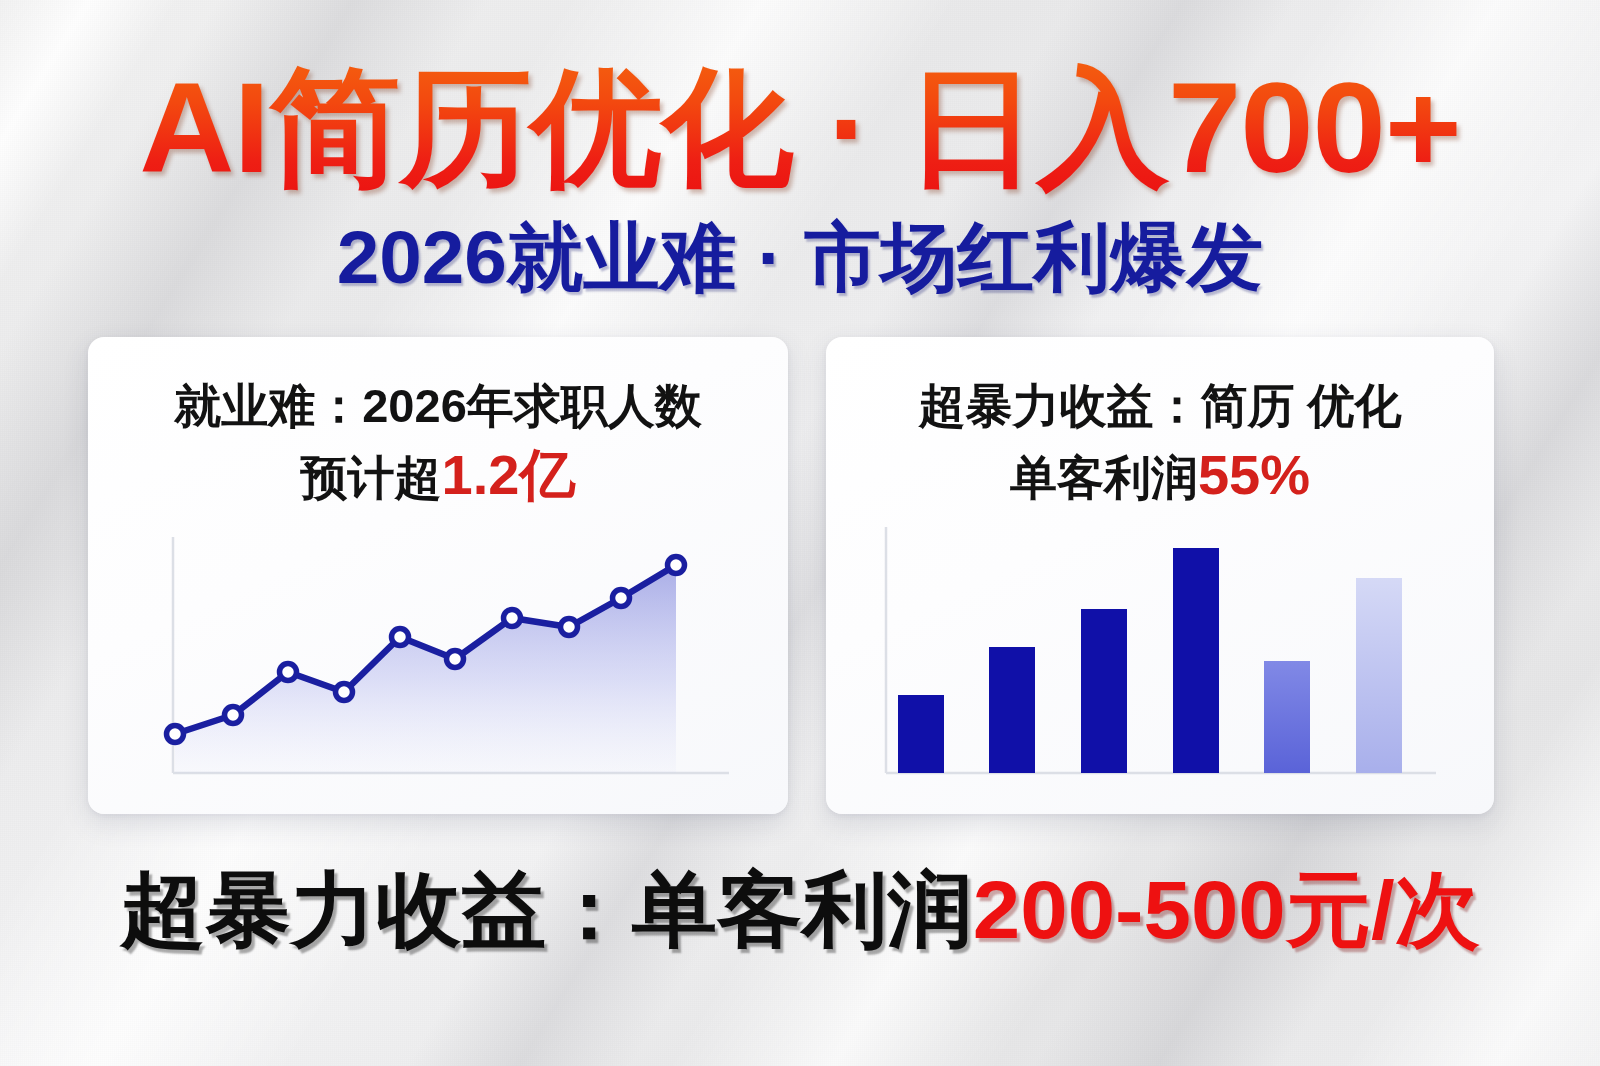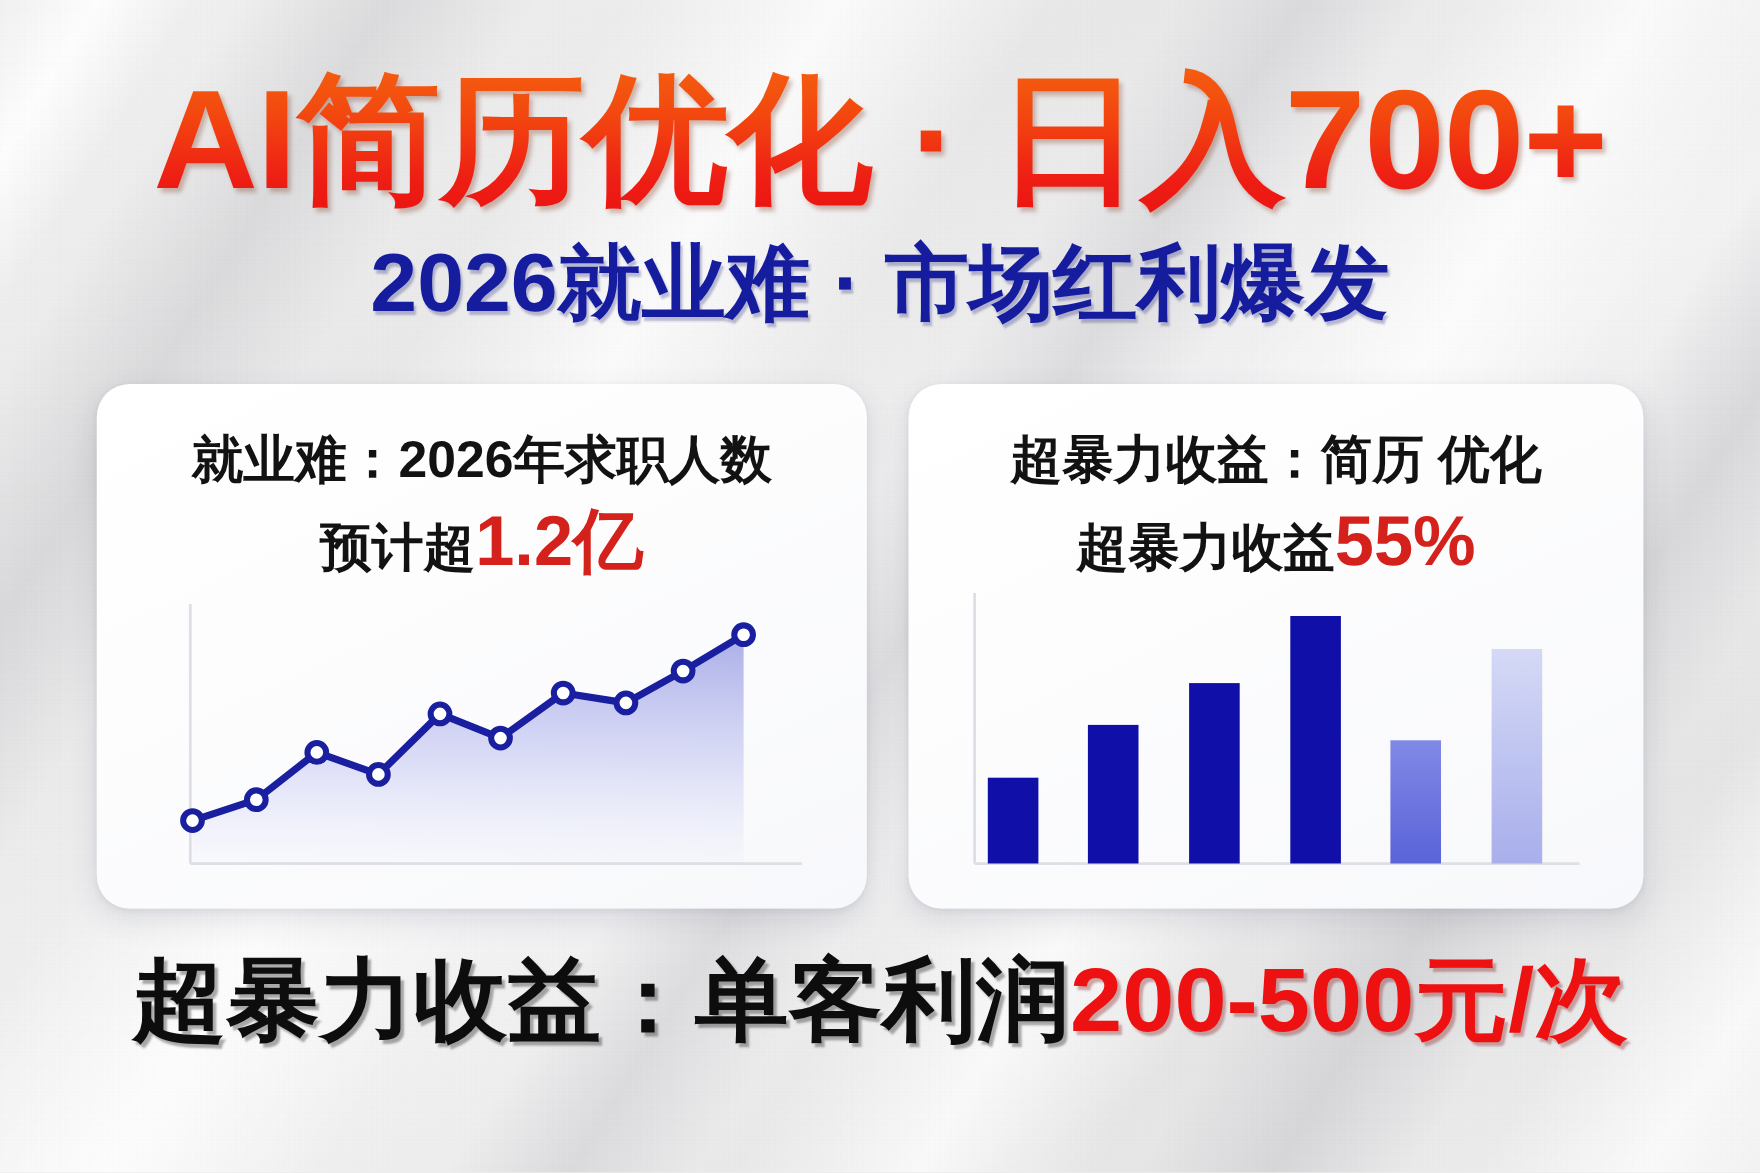--- a/index.html
+++ b/index.html
@@ -94,44 +94,44 @@
     letter-spacing: 0px;
     white-space: nowrap;
     color: #161C9E;
     text-shadow: 2px 3px 2px rgba(20,25,110,.28);
     transform: scaleX(1.02);
   }
 
   
   .card {
     position: absolute;
-    top: 349px;
+    top: 337px;
     height: 477px;
-    border-radius: 30px;
+    border-radius: 16px;
     background: linear-gradient(155deg, #ffffff 0%, #fdfdfe 40%, #f7f8fb 100%);
     box-shadow: 0 10px 26px rgba(60,70,100,.13), 0 2px 6px rgba(60,70,100,.08);
   }
   .card-left  { left: 88px;  width: 700px; }
   .card-right { left: 826px; width: 668px; }
 
   .card-text {
     position: absolute;
     top: 38px;
     left: 0;
     width: 100%;
     text-align: center;
     color: #121212;
     font-size: 47px;
     font-weight: 600;
     line-height: 1.33;
   }
   .card-text .hl {
     color: #D4211C;
     font-weight: 800;
-    font-size: 64px;
+    font-size: 56px;
   }
 
   
   .chart-wrap {
     position: absolute;
     left: 0;
     top: 0;
     width: 100%;
     height: 100%;
     pointer-events: none;
@@ -217,21 +217,21 @@
           <circle cx="533" cy="261" r="8.5"></circle>
           <circle cx="588" cy="228" r="8.5"></circle>
         </g>
       </svg>
     </div>
 
     <div class="card card-right">
       <div class="card-text">
         <div>超暴力收益：简历 优化</div>
         <div>
-          <span>超暴力收益</span><span class="hl">55%</span>
+          <span>单客利润</span><span class="hl">55%</span>
         </div>
       </div>
 
       <svg class="chart-wrap" viewBox="0 0 668 477" preserveAspectRatio="none">
         <defs>
           <linearGradient id="bar5g" x1="0" y1="0" x2="0" y2="1">
             <stop offset="0%" stop-color="#8189E6"></stop>
             <stop offset="100%" stop-color="#5A63D8"></stop>
           </linearGradient>
           <linearGradient id="bar6g" x1="0" y1="0" x2="0" y2="1">

